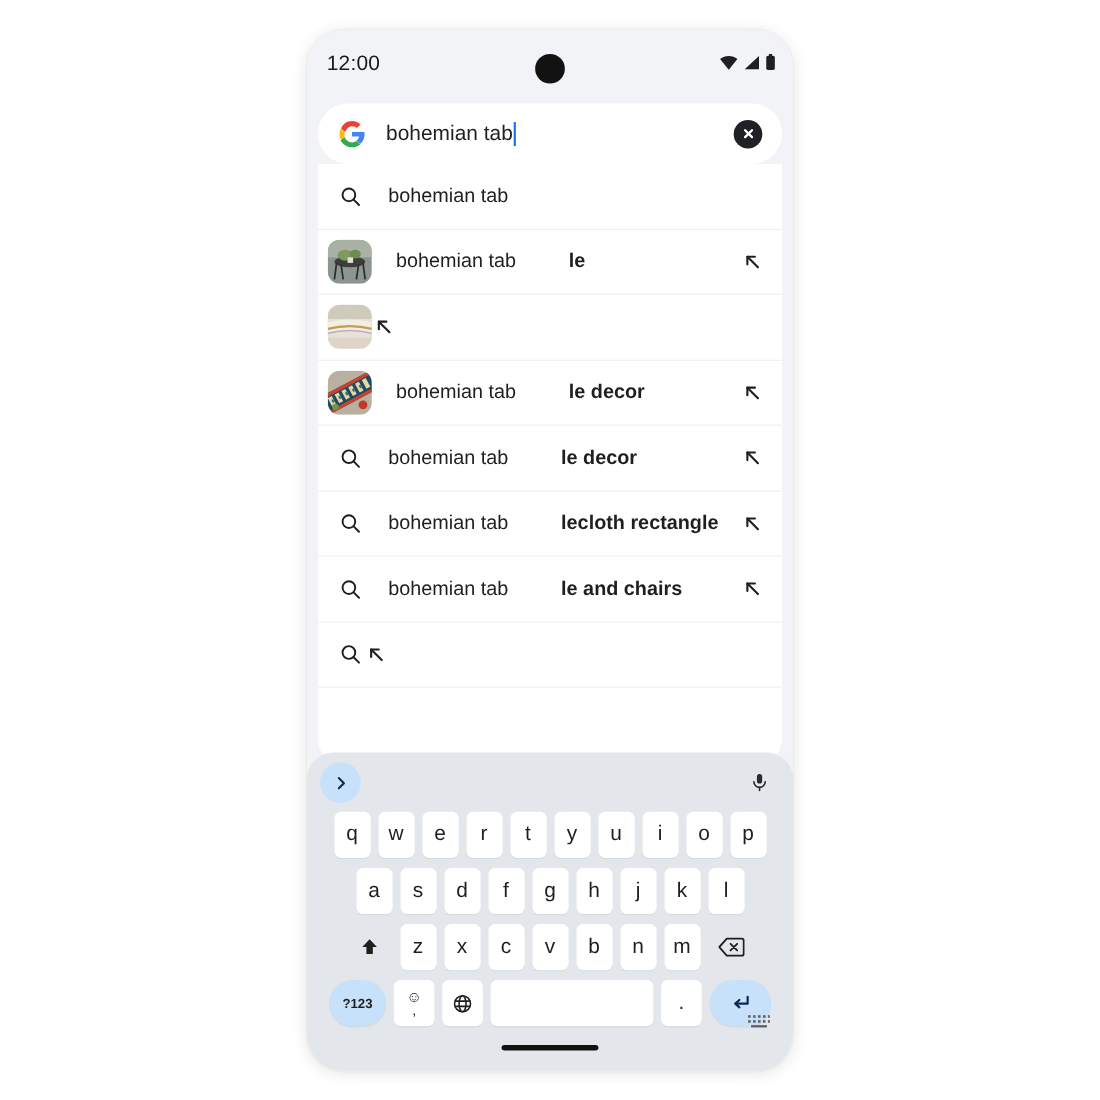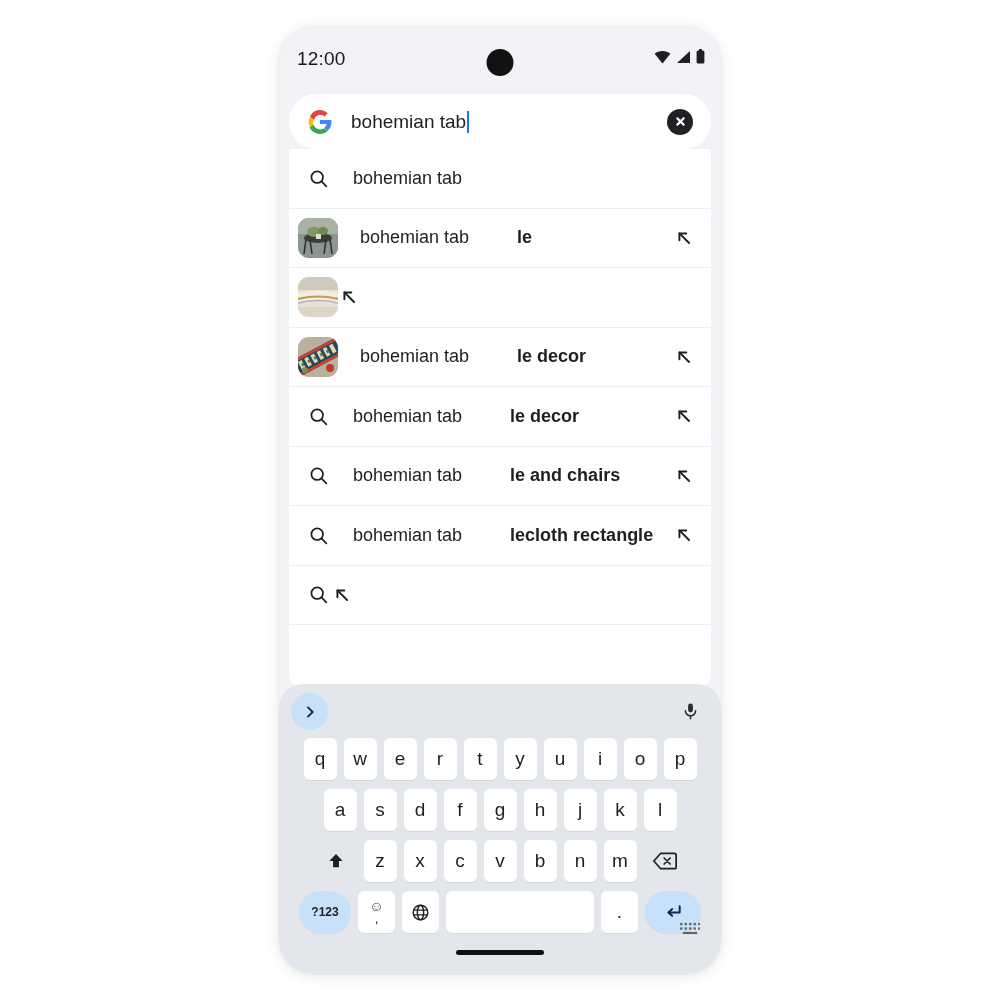--- a/index.html
+++ b/index.html
@@ -340,34 +340,34 @@
               <path d="M7 14.5V7h7.5" fill="none" stroke="#1f1f1f" stroke-width="2.1" stroke-linecap="round" stroke-linejoin="round"></path>
             </svg></div>
         </div>
         <div class="sugg-row">
           <div class="sugg-lead">
             <svg viewBox="0 0 24 24" width="21" height="21">
               <circle cx="10.5" cy="10.5" r="6.6" fill="none" stroke="#1f1f1f" stroke-width="2"></circle>
               <path d="M15.4 15.4 21 21" stroke="#1f1f1f" stroke-width="2" stroke-linecap="round"></path>
             </svg>
           </div>
-          <div class="sugg-text"><span>bohemian tab</span><b>le and chairs</b></div>
+          <div class="sugg-text"><span>bohemian tab</span><b>lecloth rectangle</b></div>
           <div class="sugg-arrow"><svg viewBox="0 0 24 24" width="22" height="22">
               <path d="M17.5 17.5 7 7" stroke="#1f1f1f" stroke-width="2.1" stroke-linecap="round"></path>
               <path d="M7 14.5V7h7.5" fill="none" stroke="#1f1f1f" stroke-width="2.1" stroke-linecap="round" stroke-linejoin="round"></path>
             </svg></div>
         </div>
         <div class="sugg-row">
           <div class="sugg-lead">
             <svg viewBox="0 0 24 24" width="21" height="21">
               <circle cx="10.5" cy="10.5" r="6.6" fill="none" stroke="#1f1f1f" stroke-width="2"></circle>
               <path d="M15.4 15.4 21 21" stroke="#1f1f1f" stroke-width="2" stroke-linecap="round"></path>
             </svg>
           </div>
-          <div class="sugg-text"><span>bohemian tab</span><b>lecloth rectangle</b></div>
+          <div class="sugg-text"><span>bohemian tab</span><b>le and chairs</b></div>
           <div class="sugg-arrow"><svg viewBox="0 0 24 24" width="22" height="22">
               <path d="M17.5 17.5 7 7" stroke="#1f1f1f" stroke-width="2.1" stroke-linecap="round"></path>
               <path d="M7 14.5V7h7.5" fill="none" stroke="#1f1f1f" stroke-width="2.1" stroke-linecap="round" stroke-linejoin="round"></path>
             </svg></div>
         </div>
         <div class="sugg-row">
           <div class="sugg-lead">
             <svg viewBox="0 0 24 24" width="21" height="21">
               <circle cx="10.5" cy="10.5" r="6.6" fill="none" stroke="#1f1f1f" stroke-width="2"></circle>
               <path d="M15.4 15.4 21 21" stroke="#1f1f1f" stroke-width="2" stroke-linecap="round"></path>

